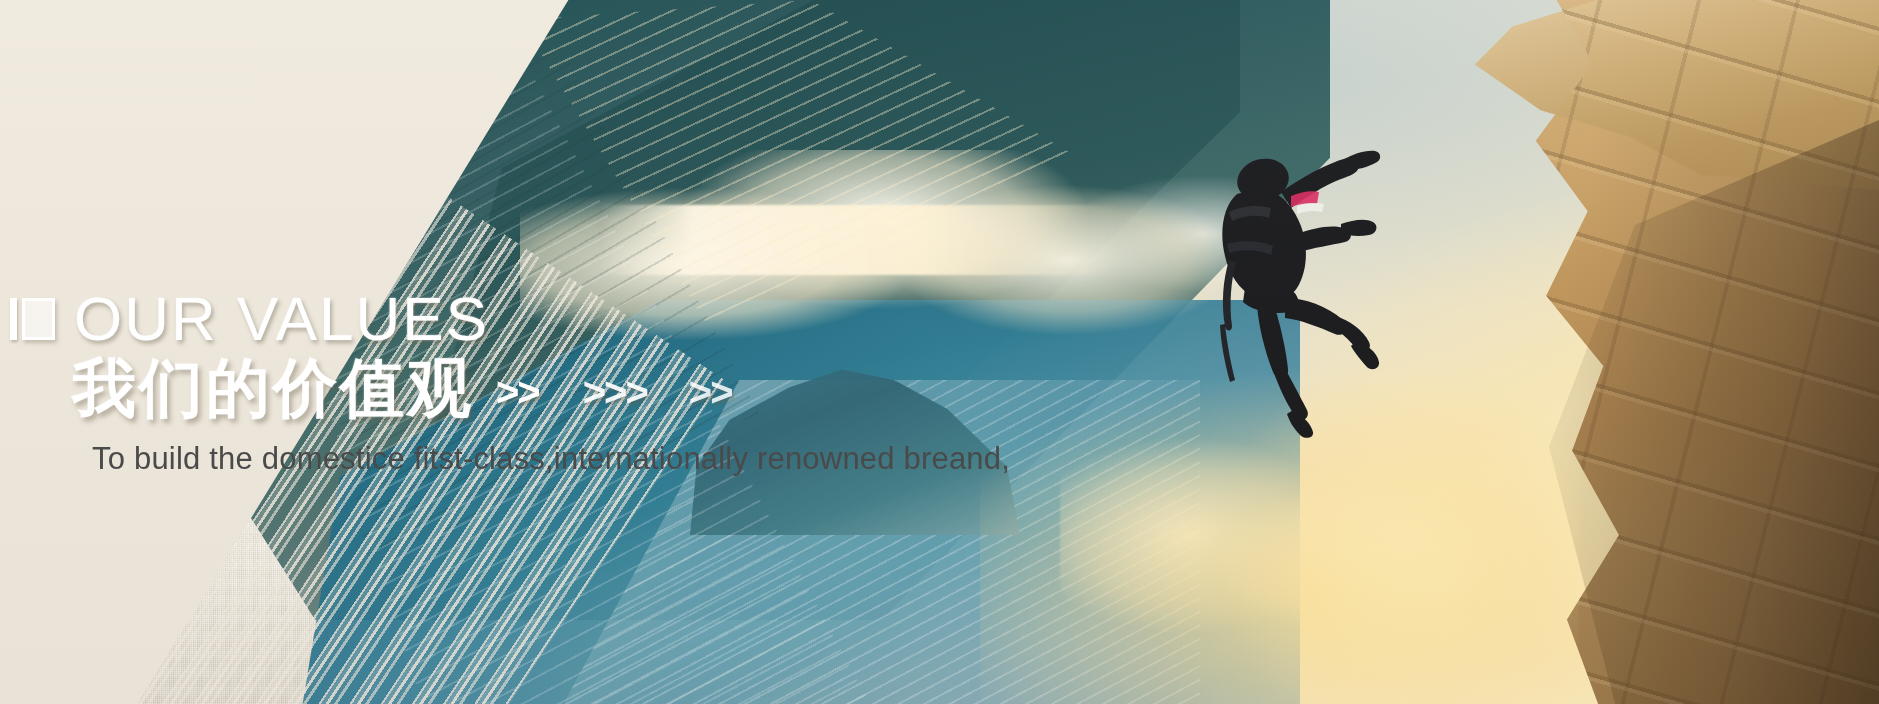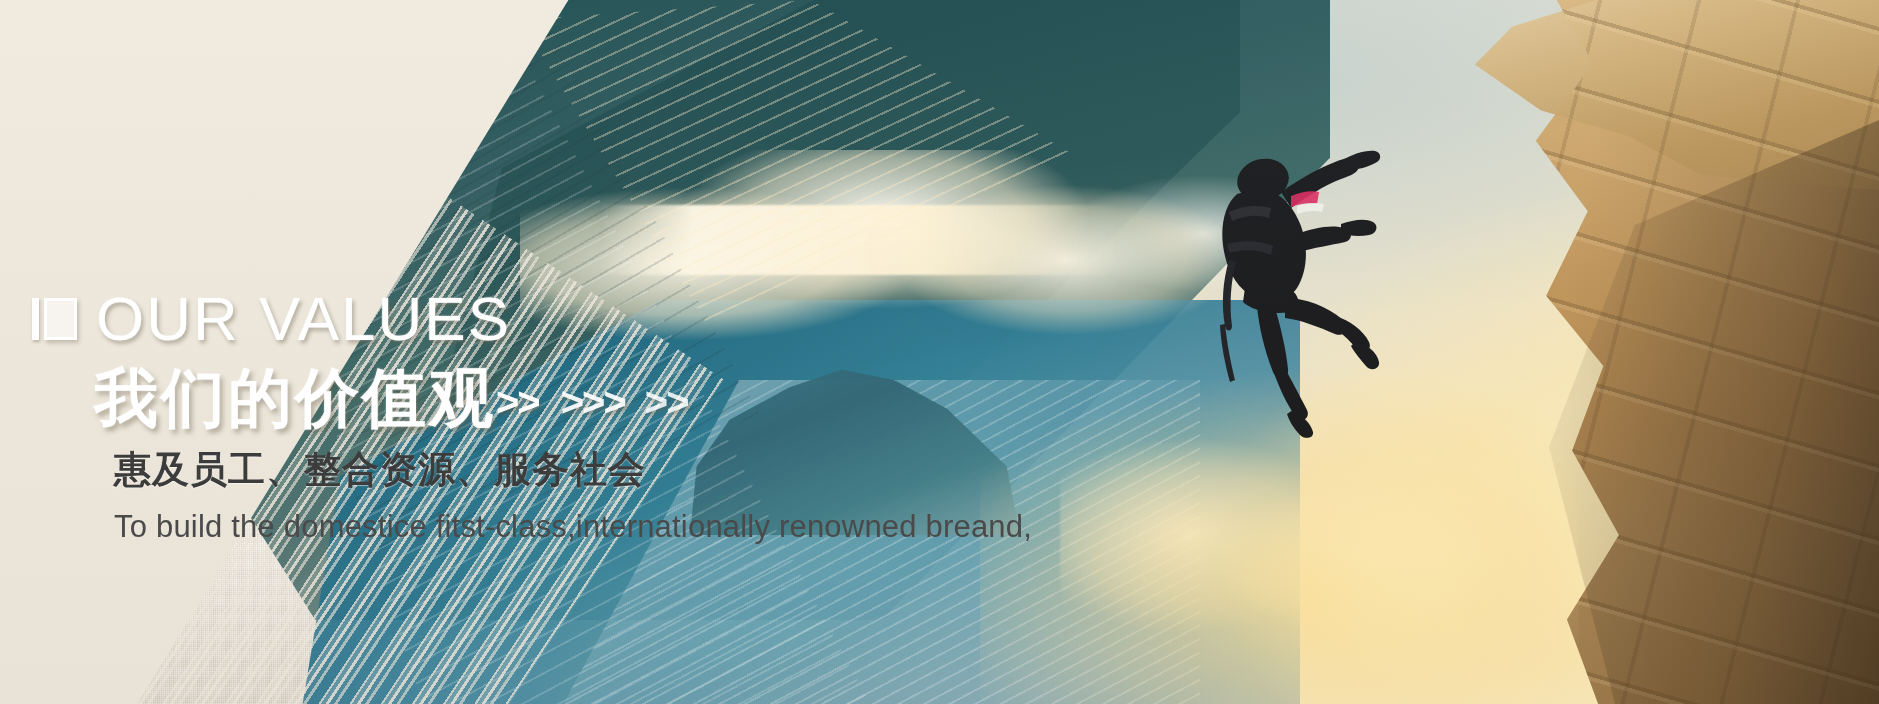--- a/index.html
+++ b/index.html
@@ -193,38 +193,38 @@
   .cliff-sunhaze{
     position:absolute;right:300px;top:330px;width:420px;height:374px;
     background:radial-gradient(60% 70% at 60% 60%, rgba(255,236,176,.75) 0%, rgba(255,232,170,.2) 50%, rgba(255,230,165,0) 78%);
   }
 
   
   .climber{position:absolute;left:1185px;top:148px;width:260px;height:290px;}
   .climber svg{display:block;width:100%;height:100%;}
 
   
-  .textblock{position:absolute;left:28px;top:288px;width:1180px;}
+  .textblock{position:absolute;left:6px;top:288px;width:1180px;}
 
   .title-row{display:flex;align-items:center;gap:18px;}
   .sq-icon{display:inline-block;width:46px;height:46px;position:relative;flex:0 0 auto;margin-left:4px;}
   .sq-icon .bar{position:absolute;left:0;top:2px;width:7px;height:42px;background:#fff;box-shadow:1px 2px 3px rgba(90,80,60,.35);}
   .sq-icon .box{position:absolute;left:12px;top:2px;width:33px;height:42px;border:3px solid #fff;background:rgba(255,255,255,.55);box-shadow:2px 3px 4px rgba(90,80,60,.28);}
 
   .title-en{
     font-size:62px;
     line-height:62px;
     letter-spacing:2px;
     color:#ffffff;
     font-weight:400;
     text-shadow:2px 3px 4px rgba(105,95,75,.45), 0 0 2px rgba(255,255,255,.8);
     white-space:nowrap;
   }
 
-  .cn-row{display:flex;align-items:flex-end;margin-top:12px;padding-left:66px;}
+  .cn-row{display:flex;align-items:flex-end;gap:22px;margin-top:2px;padding-left:66px;}
   .title-cn{
     font-size:64px;
     line-height:72px;
     font-weight:700;
     color:#ffffff;
     letter-spacing:3px;
     text-shadow:3px 4px 5px rgba(105,95,75,.42), 0 0 2px rgba(255,255,255,.7);
     white-space:nowrap;
     font-family:"DejaVu Sans","Liberation Sans",sans-serif;
   }
@@ -360,20 +360,19 @@
         <span class="chev">&gt;&gt;</span>
       </span>
       <span class="chevgroup g2">
         <span class="chev">&gt;&gt;&gt;</span>
       </span>
       <span class="chevgroup g3">
         <span class="chev">&gt;&gt;</span>
       </span>
     </div>
 
-    <div class="tagline-cn">惠及员工、整合资源、服务社会</div>
 
     <div class="tagline-en">
       <span class="l1">To build the domestice fitst-class,internationally renowned breand,</span>
     </div>
 
   </div>
 </div>
 
 </body></html>

